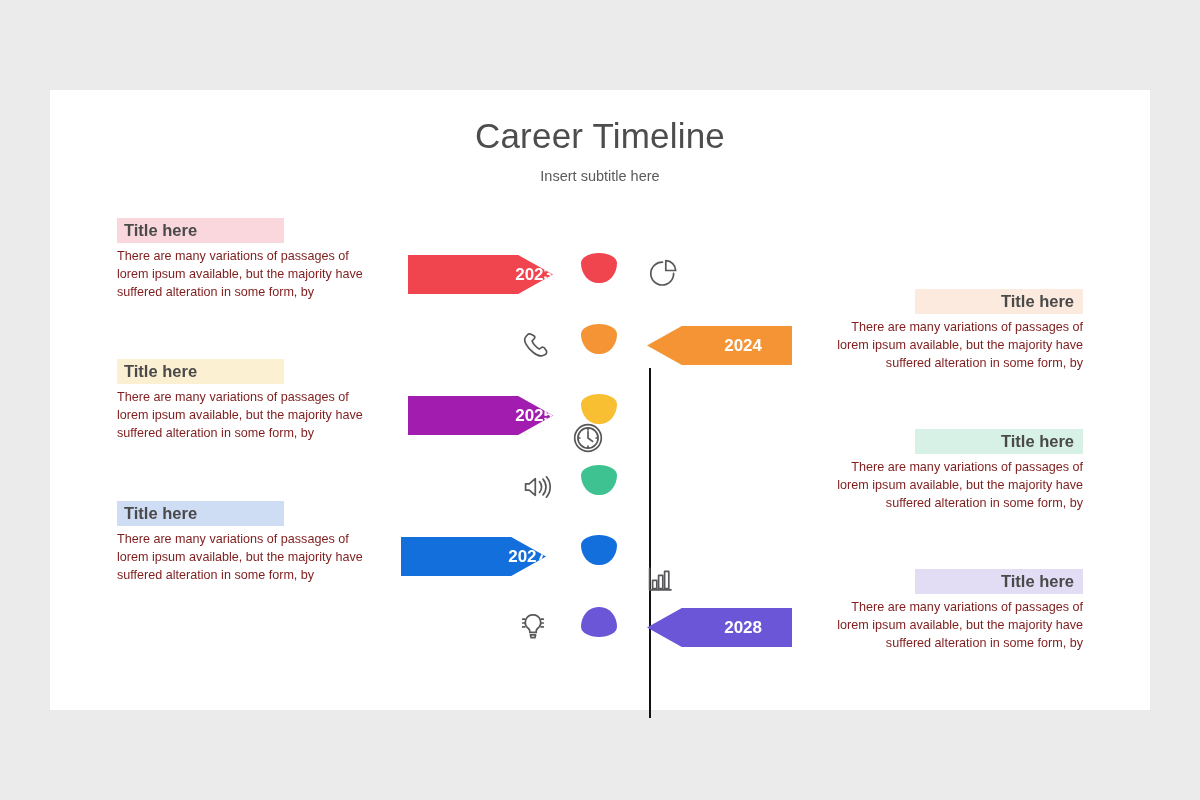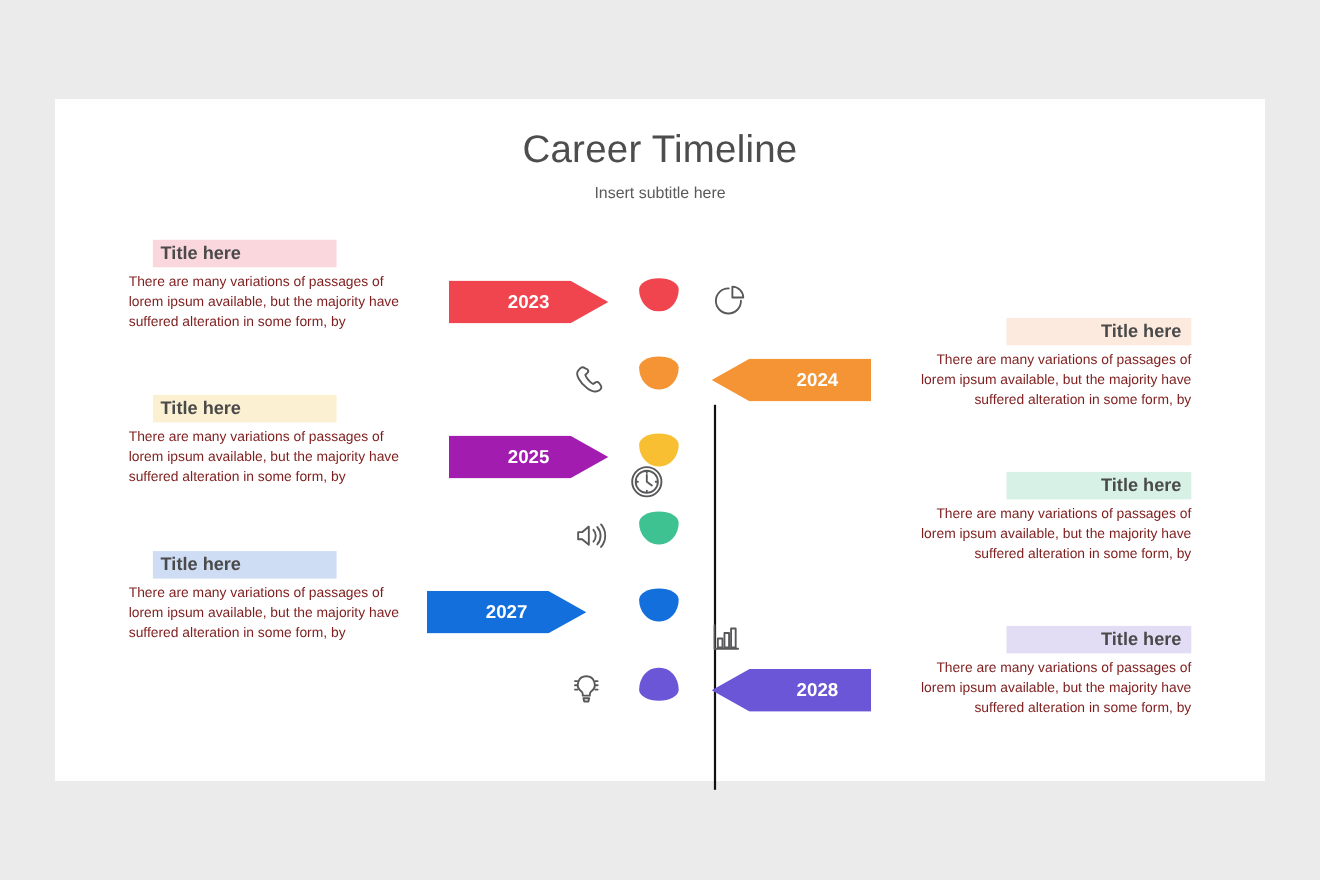--- a/index.html
+++ b/index.html
@@ -33,21 +33,20 @@
 
   
   .text-block { position:absolute; width:250px; }
   .block-title {
     display:inline-block;
     font-size:16.5px;
     font-weight:bold;
     color:#4a4a4a;
     padding:4px 8px 4px 7px;
     line-height:1.05;
-    margin-left:22px;
   }
   .block-body {
     margin-top:5px;
     font-size:12.6px;
     line-height:1.42;
     color:#7f1d1d;
   }
   .left-block { left:67px; }
   .left-block .title-wrap { display:block; }
   .left-block .block-title { width:167px; }
@@ -75,21 +74,21 @@
   
   .year-arrow {
     position:absolute;
     width:145px; height:39px;
     display:flex; align-items:center;
     color:#fff;
     font-size:17px; font-weight:bold;
   }
   .year-arrow.right {
     clip-path:polygon(0 0, 76% 0, 100% 50%, 76% 100%, 0 100%);
-    justify-content:center;
+    justify-content:flex-end;
   }
   .year-arrow.left {
     clip-path:polygon(24% 0, 100% 0, 100% 100%, 24% 100%, 0 50%);
     padding-right:30px;
     justify-content:flex-end;
     align-items:center;
   }
 
   
   .node-icon {
@@ -161,21 +160,21 @@
 
   <div class="year-arrow right" style="left: 358px; top: 165px; background-color: rgb(240, 68, 79);">
     <span>2023</span>
   </div>
   <div class="year-arrow left" style="left: 597px; top: 236px; background-color: rgb(245, 148, 52);">
     <span>2024</span>
   </div>
   <div class="year-arrow right" style="left: 358px; top: 306px; background-color: #a21caf;">
     <span>2025</span>
   </div>
-  <div class="year-arrow right" style="left: 338px; top: 447px; background-color: rgb(19, 111, 220);">
+  <div class="year-arrow right" style="left: 351px; top: 447px; background-color: rgb(19, 111, 220);">
     <span>2027</span>
   </div>
   <div class="year-arrow left" style="left: 597px; top: 518px; background-color: rgb(106, 86, 214);">
     <span>2028</span>
   </div>
 
   <div class="node-icon" style="left:592px; top:164px;">
     <svg viewBox="0 0 40 40" fill="none" stroke="#58585a" stroke-width="1.7" stroke-linecap="round" stroke-linejoin="round">
       <path d="M20.5 8.2A11.4 11.4 0 1 0 31.6 19.4"></path>
       <path d="M23.8 6.6v9.9h9.9A10.1 10.1 0 0 0 23.8 6.6Z"></path>

